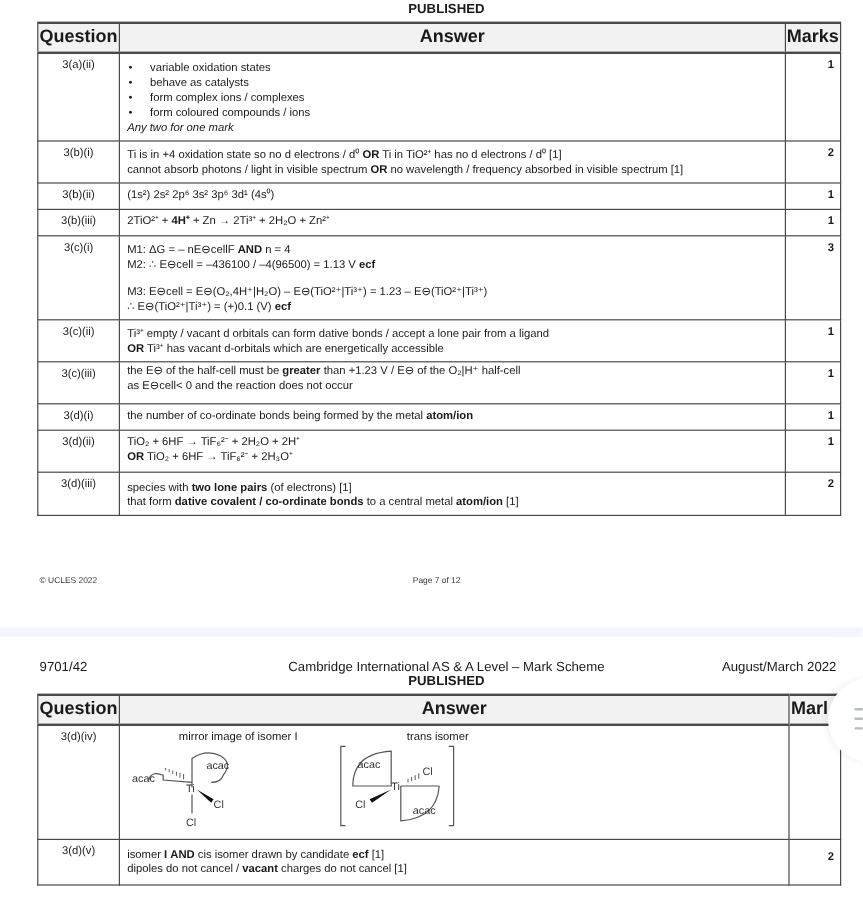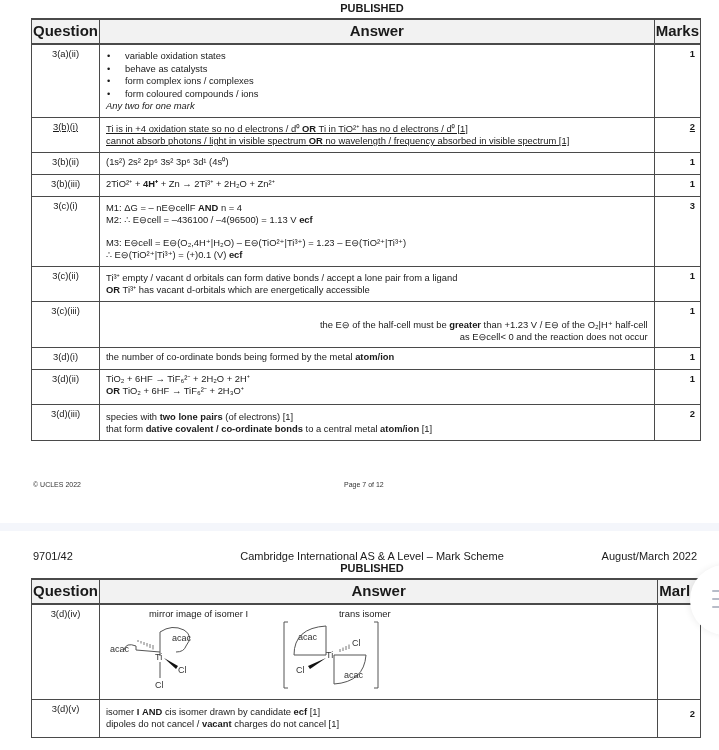--- a/index.html
+++ b/index.html
@@ -83,21 +83,21 @@
           <li>variable oxidation states</li>
           <li>behave as catalysts</li>
           <li>form complex ions / complexes</li>
           <li>form coloured compounds / ions</li>
         </ul>
         <div class="i">Any two for one mark</div>
       </td>
       <td class="m">1</td>
     </tr>
 
-    <tr style="height:35px;text-decoration:underline;">
+    <tr style="height:35px;">
       <td class="q">3(b)(i)</td>
       <td class="a" style="padding-top:5px;">
         <div>Ti is in +4 oxidation state so no d electrons / d⁰ <b>OR</b> Ti in TiO²⁺ has no d electrons / d⁰ [1]</div>
         <div>cannot absorb photons / light in visible spectrum <b>OR</b> no wavelength / frequency absorbed in visible spectrum [1]</div>
       </td>
       <td class="m">2</td>
     </tr>
 
     <tr style="height:22px;">
       <td class="q">3(b)(ii)</td>
@@ -131,21 +131,21 @@
       <td class="q">3(c)(ii)</td>
       <td class="a" style="padding-top:5px;">
         <div>Ti³⁺ empty / vacant d orbitals can form dative bonds / accept a lone pair from a ligand</div>
         <div><b>OR</b> Ti³⁺ has vacant d-orbitals which are energetically accessible</div>
       </td>
       <td class="m">1</td>
     </tr>
 
     <tr style="height:35px;">
       <td class="q">3(c)(iii)</td>
-      <td class="a" style="padding-top:17px;text-align:right;">
+      <td class="a" style="padding-top:1px;">
         <div>the E⊖ of the half-cell must be <b>greater</b> than +1.23 V / E⊖ of the O₂|H⁺ half-cell</div>
         <div>as E⊖cell&lt; 0 and the reaction does not occur</div>
       </td>
       <td class="m">1</td>
     </tr>
 
     <tr style="height:22px;">
       <td class="q">3(d)(i)</td>
       <td class="a">
         <div>the number of co-ordinate bonds being formed by the metal <b>atom/ion</b></div>

